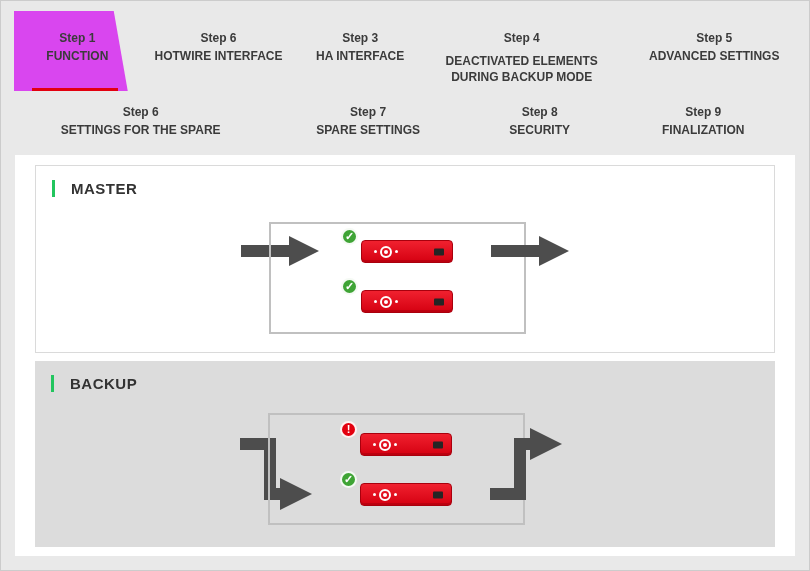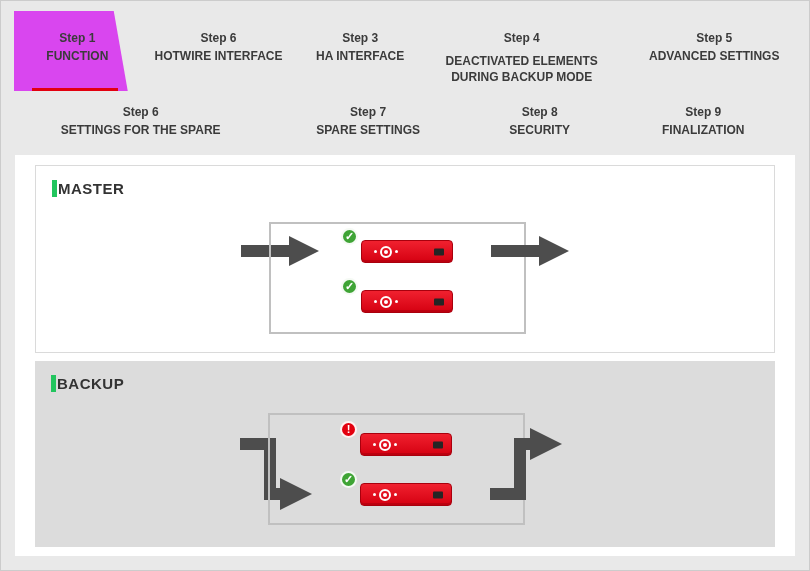--- a/index.html
+++ b/index.html
@@ -23,21 +23,21 @@
   .step.active::after { content:""; position:absolute; left:18px; bottom:0;
     width:86px; height:3px; background:#e3000f; }
 
   
   .card { margin:6px 14px 14px 14px; background:#ffffff; padding:10px 20px; height:401px; }
 
   .panel { position:relative; width:100%; }
   .panel-master { height:188px; background:#ffffff; border:1px solid #dadada; }
   .panel-spare  { height:186px; background:#dcdcdc; margin-top:8px; }
   .panel-title { position:absolute; left:16px; top:14px; font-size:15px; font-weight:bold;
-    color:#333333; border-left:5px solid #22c55e; padding-left:1px; letter-spacing:0.5px; }
+    color:#333333; border-left:3px solid #22c55e; padding-left:16px; letter-spacing:0.5px; }
 
   
   .appliance-box { position:absolute; width:257px; height:112px; border:2px solid #c0c0c0; background:transparent; }
   .panel-master .appliance-box { left:233px; top:56px; }
   .panel-spare  .appliance-box { left:233px; top:52px; }
 
   .arrow-svg { position:absolute; }
   .arrow-svg svg { display:block; }
   .arrow-fill { fill:#4d4d4d; }
 

